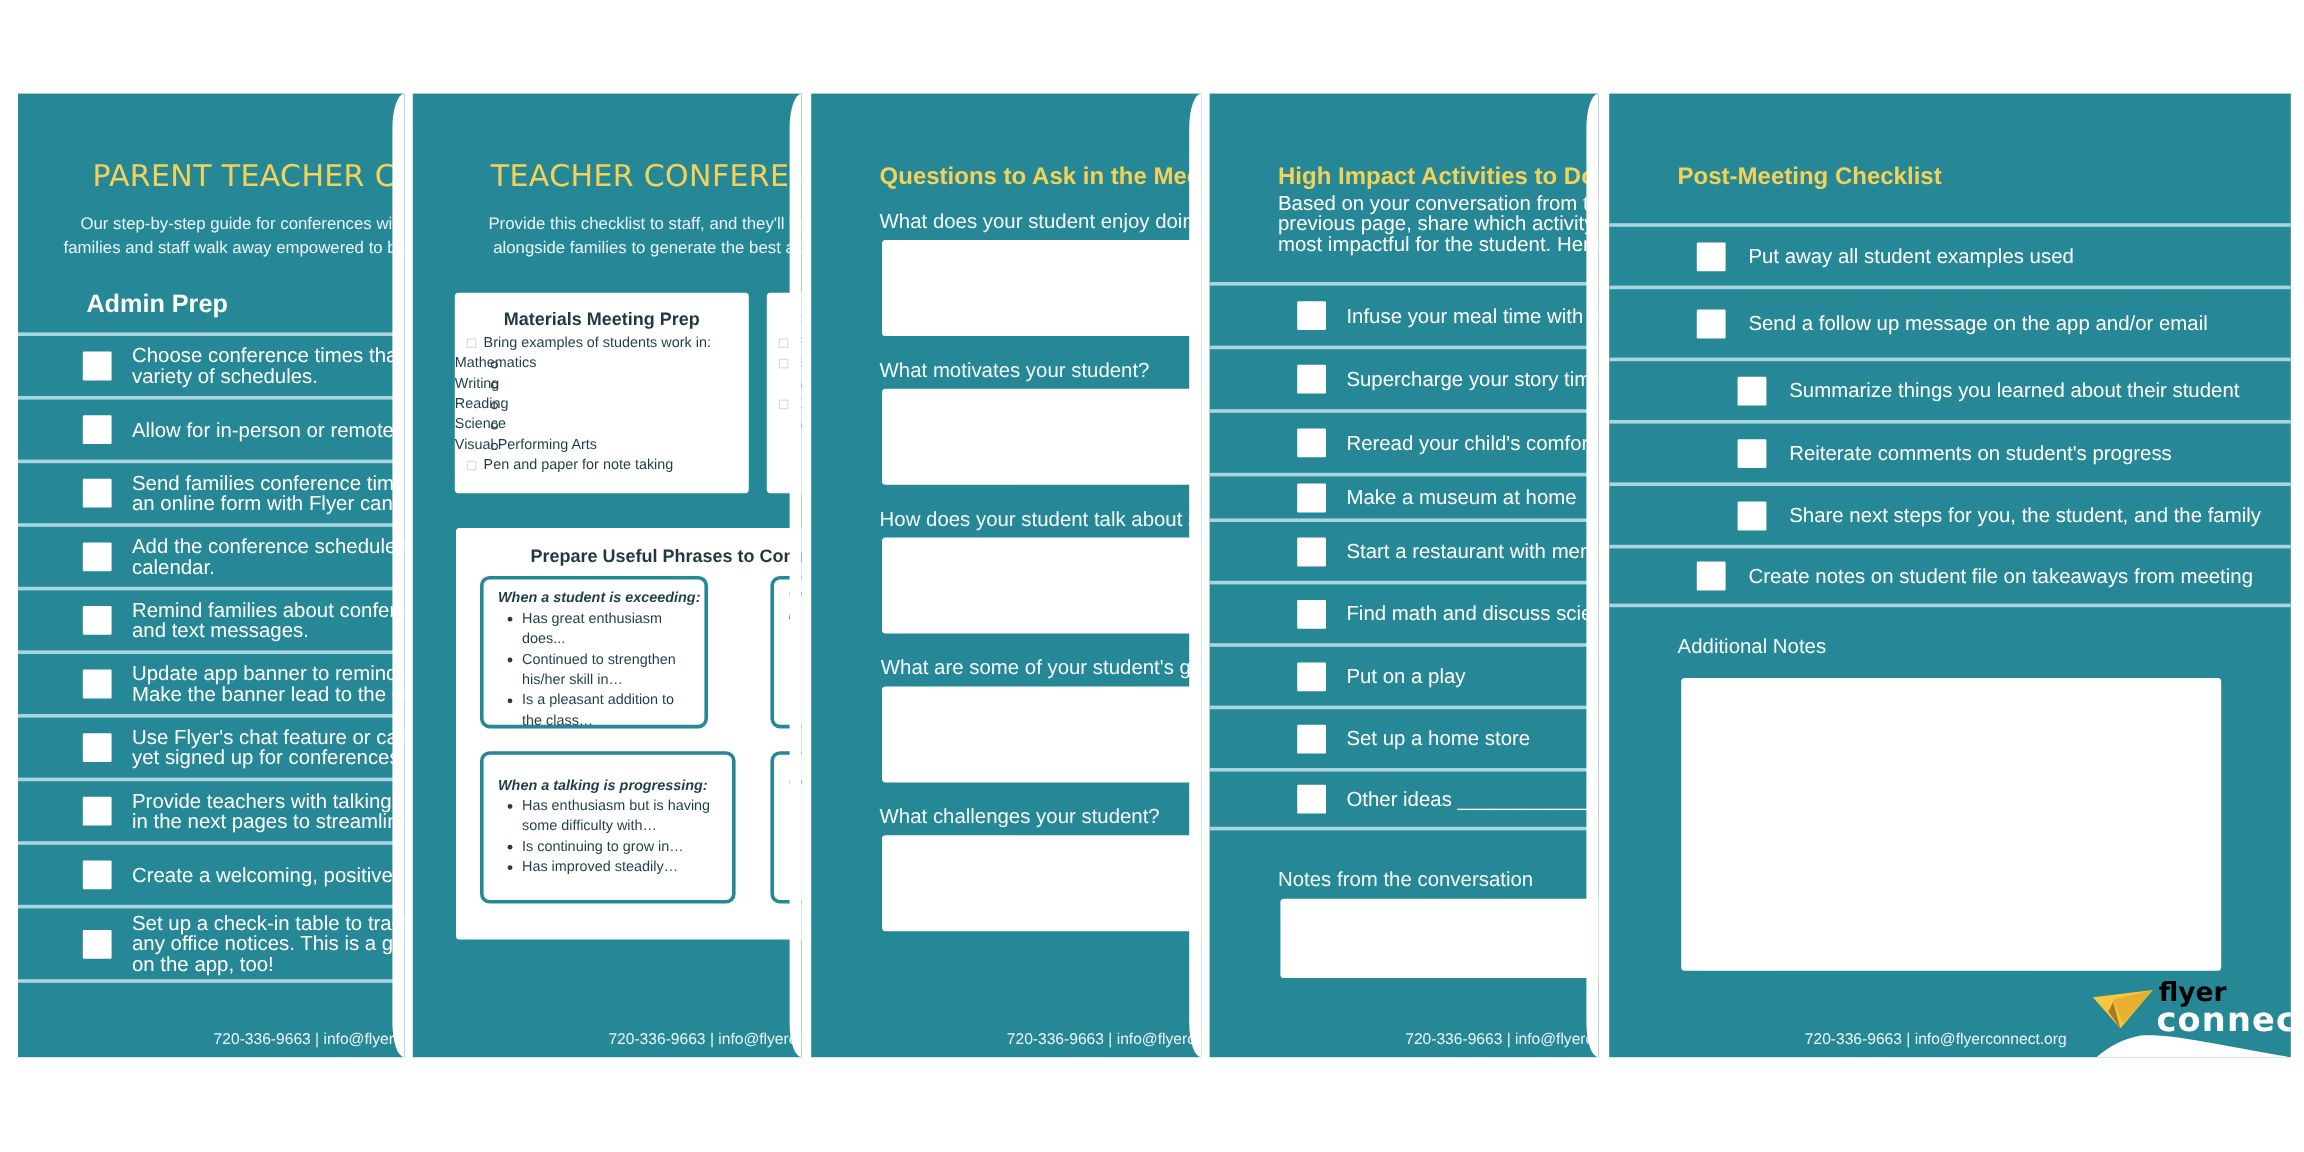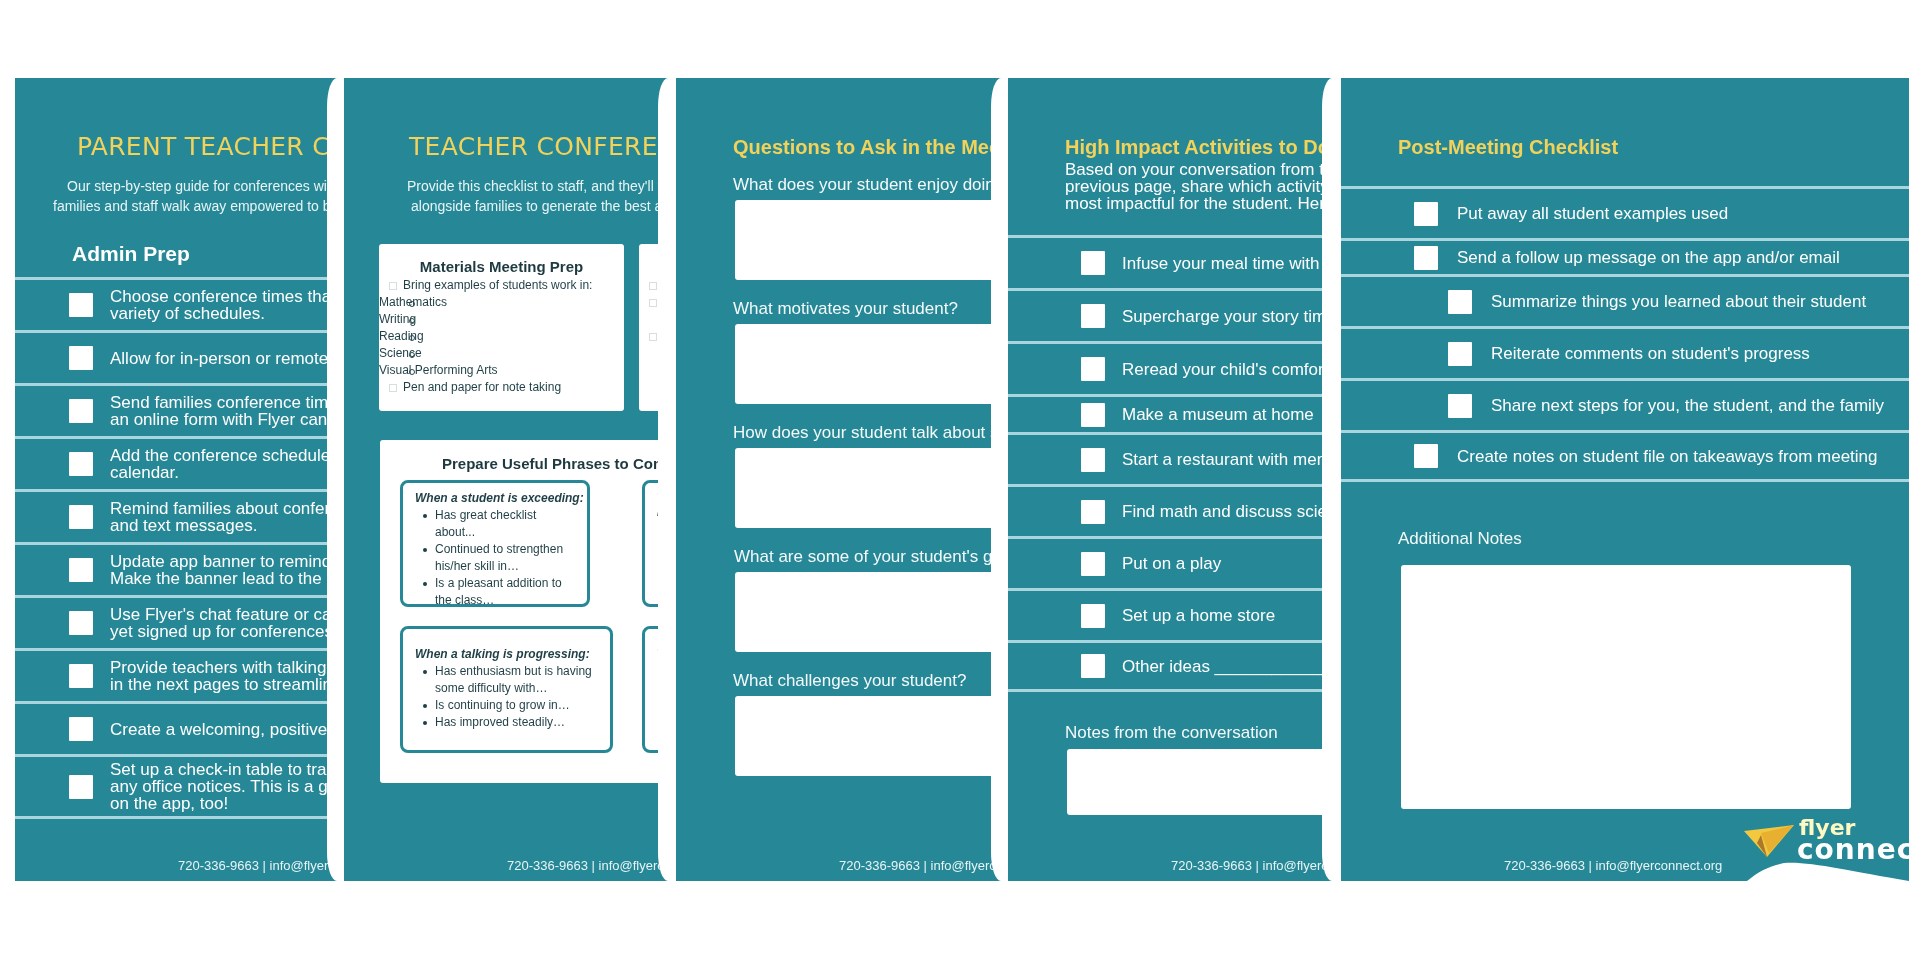--- a/index.html
+++ b/index.html
@@ -264,21 +264,21 @@
       <li style="padding-left:24px;">s</li>
     </ul>
   </div>
 
   <div class="card" style="left:36px; top:362px; width:330px; height:343px;">
     <h3 style="text-align:left; padding-left:62px; margin-top:15px;">Prepare Useful Phrases to Communicate</h3>
 
     <div class="phrase-box" style="left:20px; top:40px; width:190px; height:127px;">
       <div class="ph-title">When a student is exceeding:</div>
       <ul>
-        <li>Has great checklist about...</li>
+        <li>Has great enthusiasm does...</li>
         <li>Continued to strengthen his/her skill in…</li>
         <li>Is a pleasant addition to the class…</li>
       </ul>
     </div>
     <div class="phrase-box" style="left:262px; top:40px; width:120px; height:127px;">
       <div class="ph-title">W</div>
       <div class="ph-title">ir</div>
     </div>
 
     <div class="phrase-box" style="left:20px; top:186px; width:213px; height:127px; padding-top:18px;">
@@ -375,21 +375,21 @@
 </div>
 
 <div class="panel" id="p5">
   <div class="title-bold" style="left:57px; top:58px;">Post-Meeting Checklist</div>
 
   <div class="rows" style="top:108px;">
     <div class="row" style="height:52px;">
       <div class="cb" style="margin-left:73px;"></div>
       <div class="row-text" style="margin-left:19px;">Put away all student examples used</div>
     </div>
-    <div class="row" style="height:36px;">
+    <div class="row" style="height:60px;">
       <div class="cb" style="margin-left:73px;"></div>
       <div class="row-text" style="margin-left:19px;">Send a follow up message on the app and/or email</div>
     </div>
     <div class="row" style="height:52px;">
       <div class="cb" style="margin-left:107px;"></div>
       <div class="row-text" style="margin-left:19px;">Summarize things you learned about their student</div>
     </div>
     <div class="row" style="height:52px;">
       <div class="cb" style="margin-left:107px;"></div>
       <div class="row-text" style="margin-left:19px;">Reiterate comments on student's progress</div>
@@ -409,16 +409,16 @@
 
   <div class="footer" style="left:163px; top:780px;">720-336-9663  |  info@flyerconnect.org</div>
 
   <div class="logo">
     <svg width="170" height="60" viewBox="0 0 170 60">
       <path d="M8 60 C20 50, 30 45, 45 42 C70 40, 110 50, 170 60 Z" fill="#ffffff"></path>
       <path d="M5 10 L55 4 L28 36 Z" fill="#f3c83f"></path>
       <path d="M22 12 L55 4 L30 32 Z" fill="#e8b030"></path>
       <path d="M22 14 L28 36 L18 22 Z" fill="#a9782a"></path>
     </svg>
-    <div style="position:absolute; left:60px; top:-4px; font-family:'DejaVu Sans', sans-serif; font-weight:bold; font-size:22px; line-height:22px; color:#fef9c3;">flyer</div>
+    <div style="position:absolute; left:60px; top:-4px; font-family:'DejaVu Sans', sans-serif; font-weight:bold; font-size:22px; line-height:22px; color:#000000;">flyer</div>
     <div style="position:absolute; left:58px; top:18px; font-family:'DejaVu Sans', sans-serif; font-weight:bold; font-size:28px; line-height:22px; color:#ffffff; letter-spacing:1px;">connect</div>
   </div>
 </div>
 
 </body></html>

